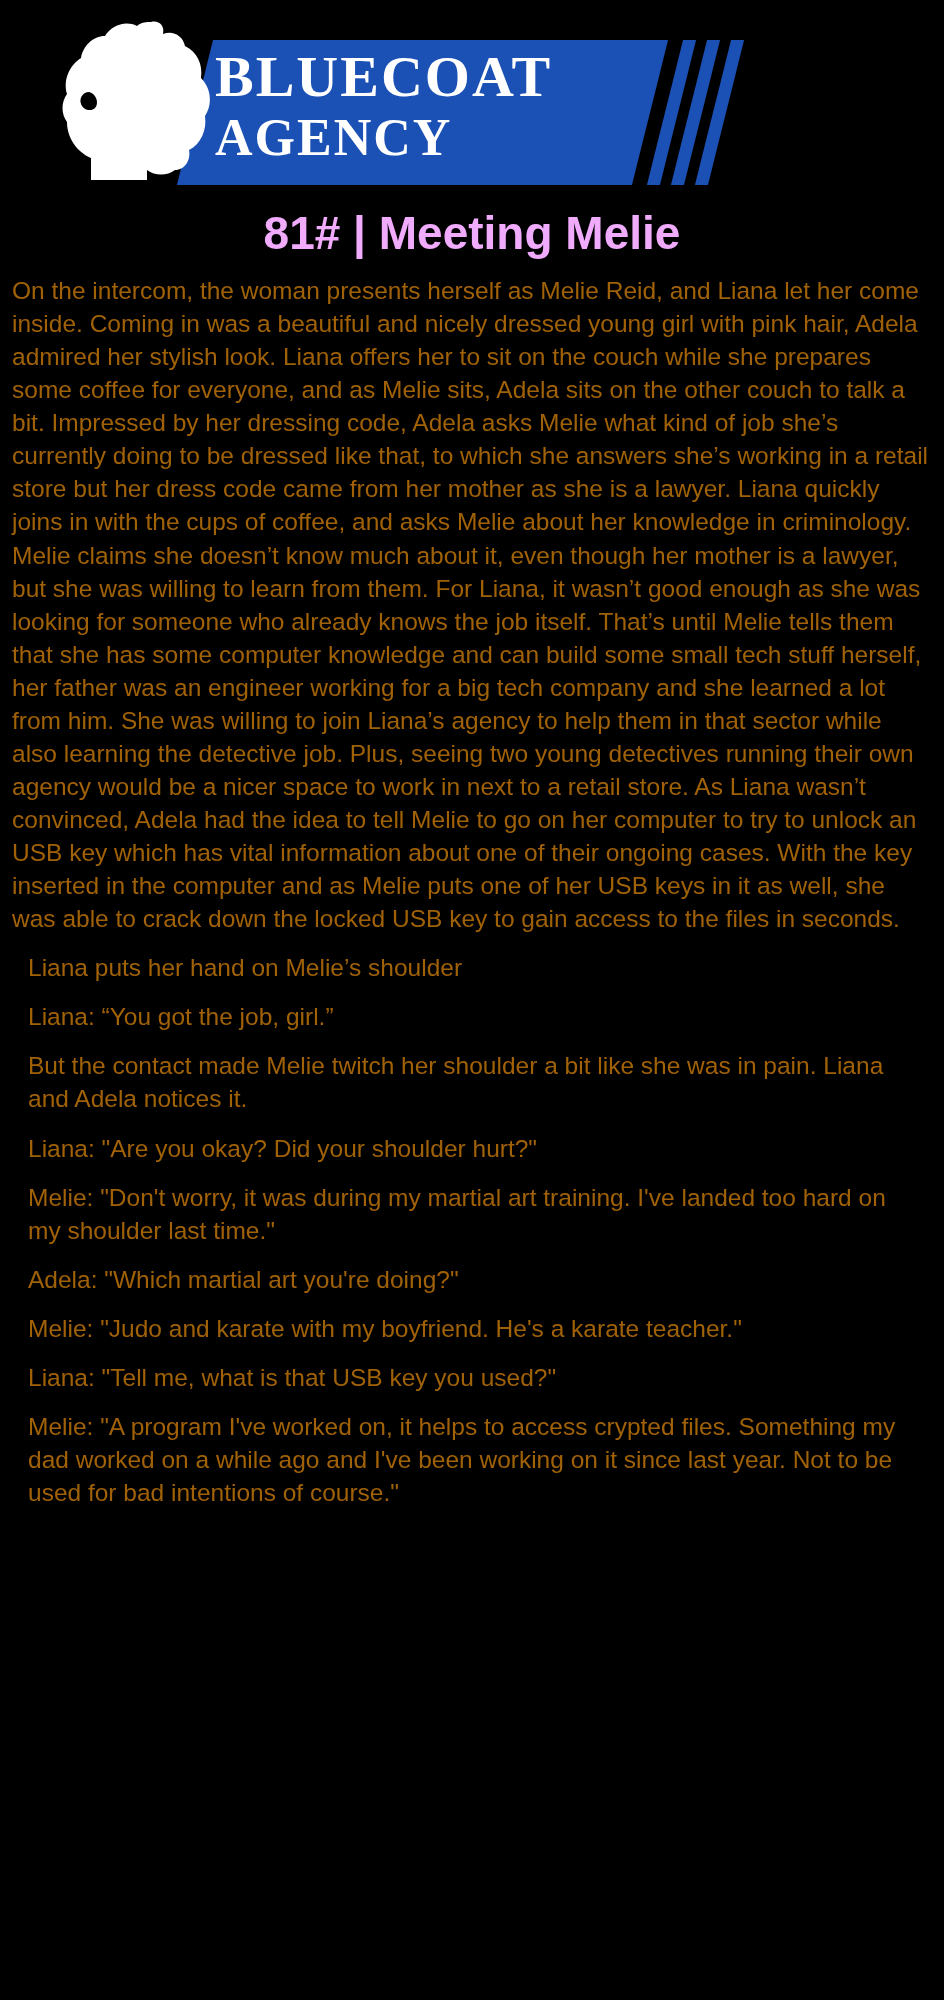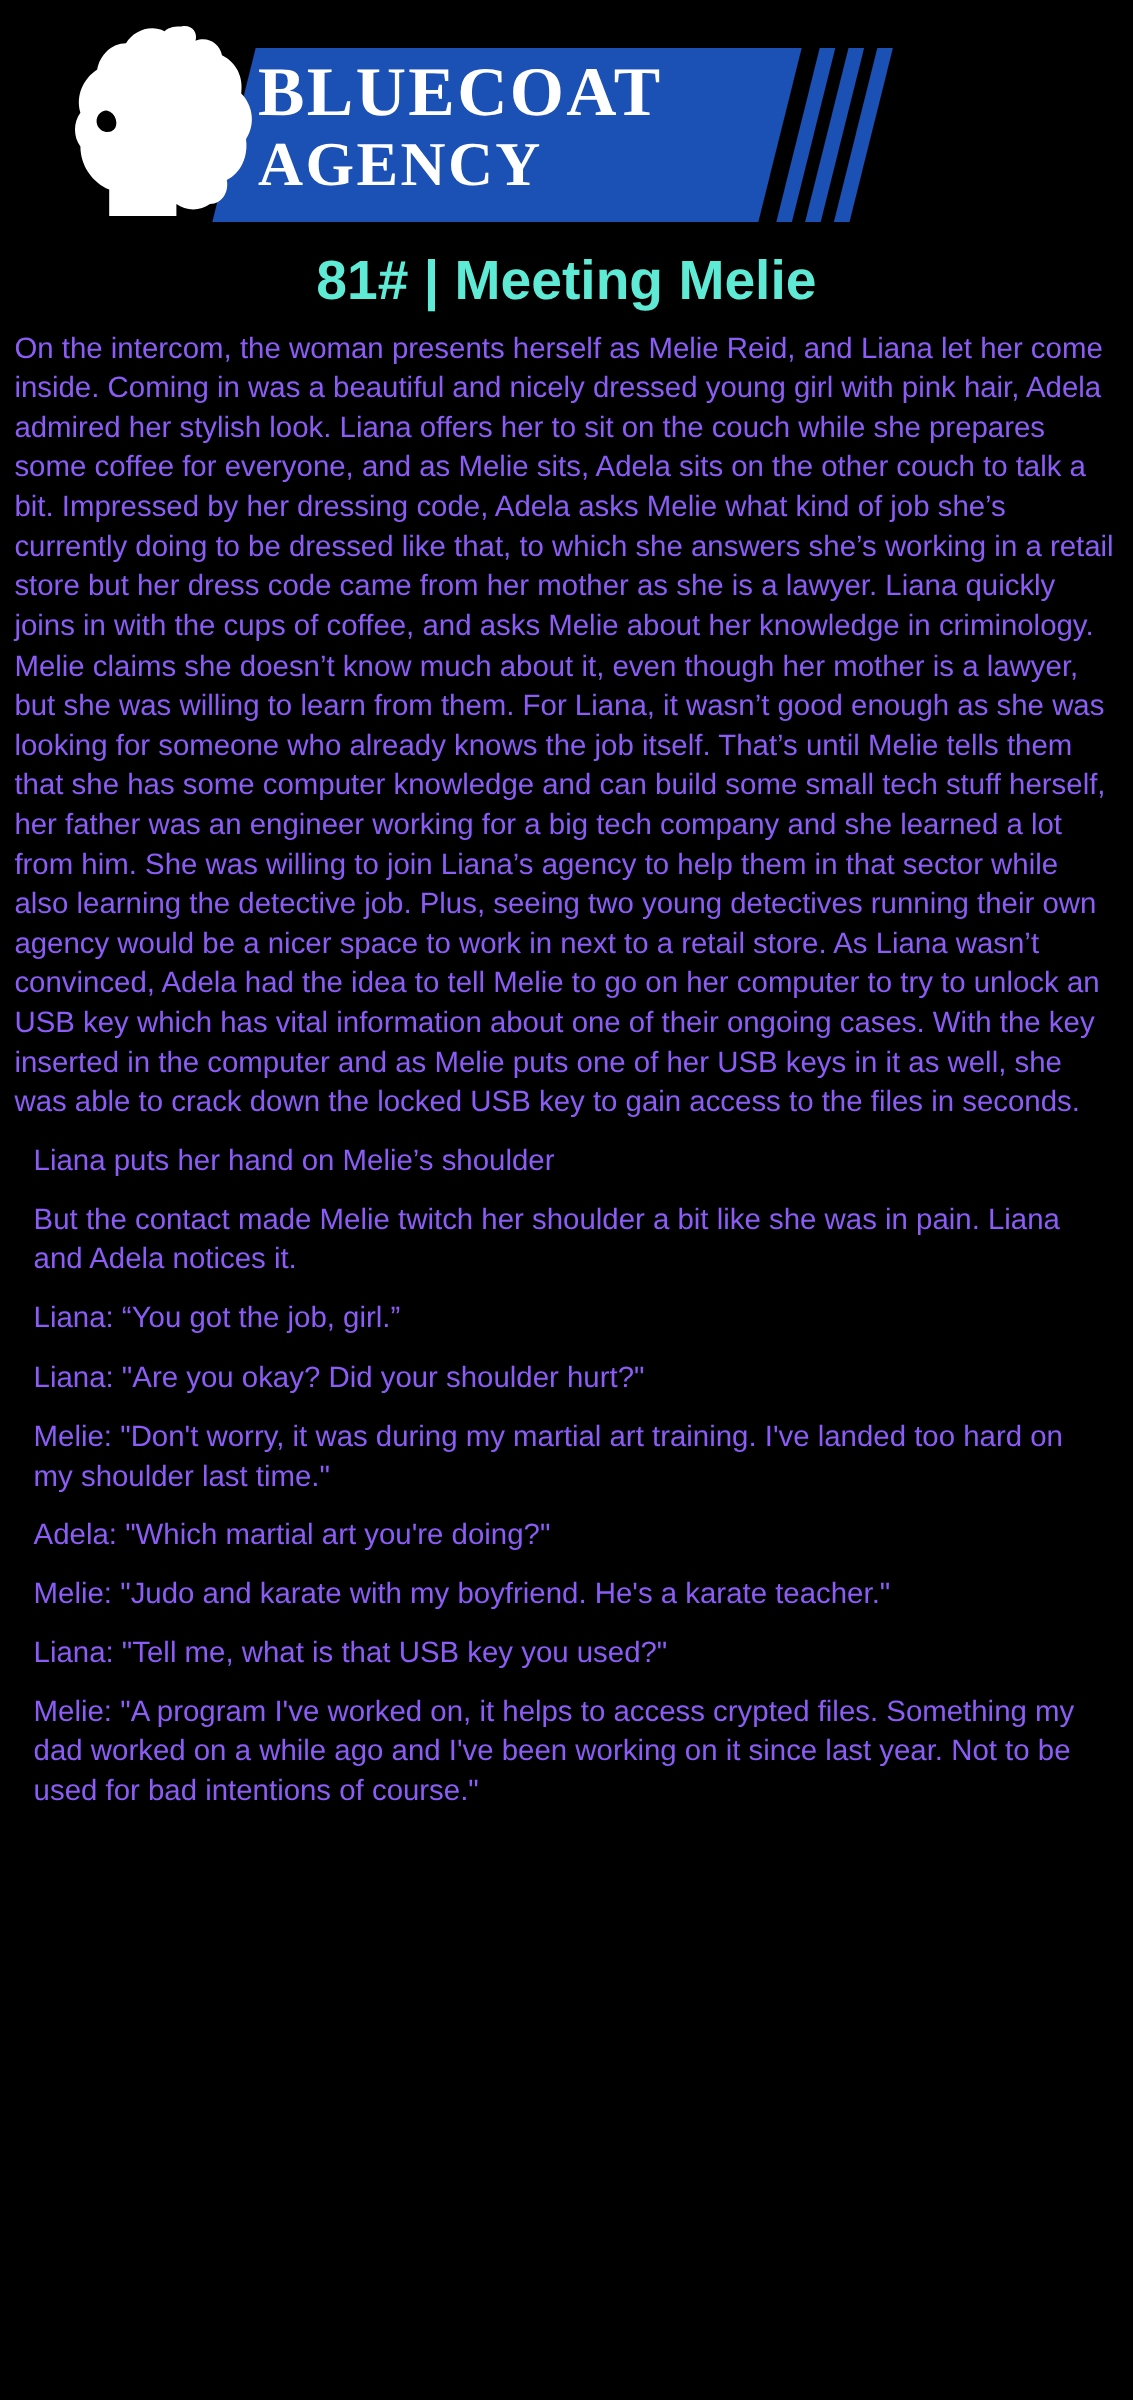--- a/index.html
+++ b/index.html
@@ -86,32 +86,32 @@
     font-size: 52px;
     display: block;
     margin-top: 6px;
   }
 
   
   .title {
     text-align: center;
     font-size: 46px;
     font-weight: bold;
-    color: #5eead4;
+    color: #f0abfc;
     margin: 6px 0 14px 0;
     letter-spacing: 0px;
     font-family: "Liberation Sans", sans-serif;
   }
 
   
   .content {
     padding: 0 12px 20px 12px;
     font-size: 24.5px;
     line-height: 1.35;
-    color: #8b5cf6;
+    color: #a16207;
     font-family: "Liberation Sans", sans-serif;
   }
   .para {
     margin: 0 0 0 0;
     text-align: left;
   }
   .line {
     margin: 16px;
   }
 </style>
@@ -167,22 +167,22 @@
       </div>
 
     </div>
   </div>
 
   <h1 class="title">81# | Meeting Melie</h1>
 
   <div class="content">
     <p class="para">On the intercom, the woman presents herself as Melie Reid, and Liana let her come inside. Coming in was a beautiful and nicely dressed young girl with pink hair, Adela admired her stylish look. Liana offers her to sit on the couch while she prepares some coffee for everyone, and as Melie sits, Adela sits on the other couch to talk a bit. Impressed by her dressing code, Adela asks Melie what kind of job she’s currently doing to be dressed like that, to which she answers she’s working in a retail store but her dress code came from her mother as she is a lawyer. Liana quickly joins in with the cups of coffee, and asks Melie about her knowledge in criminology. Melie claims she doesn’t know much about it, even though her mother is a lawyer, but she was willing to learn from them. For Liana, it wasn’t good enough as she was looking for someone who already knows the job itself. That’s until Melie tells them that she has some computer knowledge and can build some small tech stuff herself, her father was an engineer working for a big tech company and she learned a lot from him. She was willing to join Liana’s agency to help them in that sector while also learning the detective job. Plus, seeing two young detectives running their own agency would be a nicer space to work in next to a retail store. As Liana wasn’t convinced, Adela had the idea to tell Melie to go on her computer to try to unlock an USB key which has vital information about one of their ongoing cases. With the key inserted in the computer and as Melie puts one of her USB keys in it as well, she was able to crack down the locked USB key to gain access to the files in seconds.</p>
     <p class="line">Liana puts her hand on Melie’s shoulder</p>
+    <p class="line">Liana: “You got the job, girl.”</p>
     <p class="line">But the contact made Melie twitch her shoulder a bit like she was in pain. Liana and Adela notices it.</p>
-    <p class="line">Liana: “You got the job, girl.”</p>
     <p class="line">Liana: "Are you okay? Did your shoulder hurt?"</p>
     <p class="line">Melie: "Don't worry, it was during my martial art training. I've landed too hard on my shoulder last time."</p>
     <p class="line">Adela: "Which martial art you're doing?"</p>
     <p class="line">Melie: "Judo and karate with my boyfriend. He's a karate teacher."</p>
     <p class="line">Liana: "Tell me, what is that USB key you used?"</p>
     <p class="line">Melie: "A program I've worked on, it helps to access crypted files. Something my dad worked on a while ago and I've been working on it since last year. Not to be used for bad intentions of course."</p>
   </div>
 
 </div>
 

